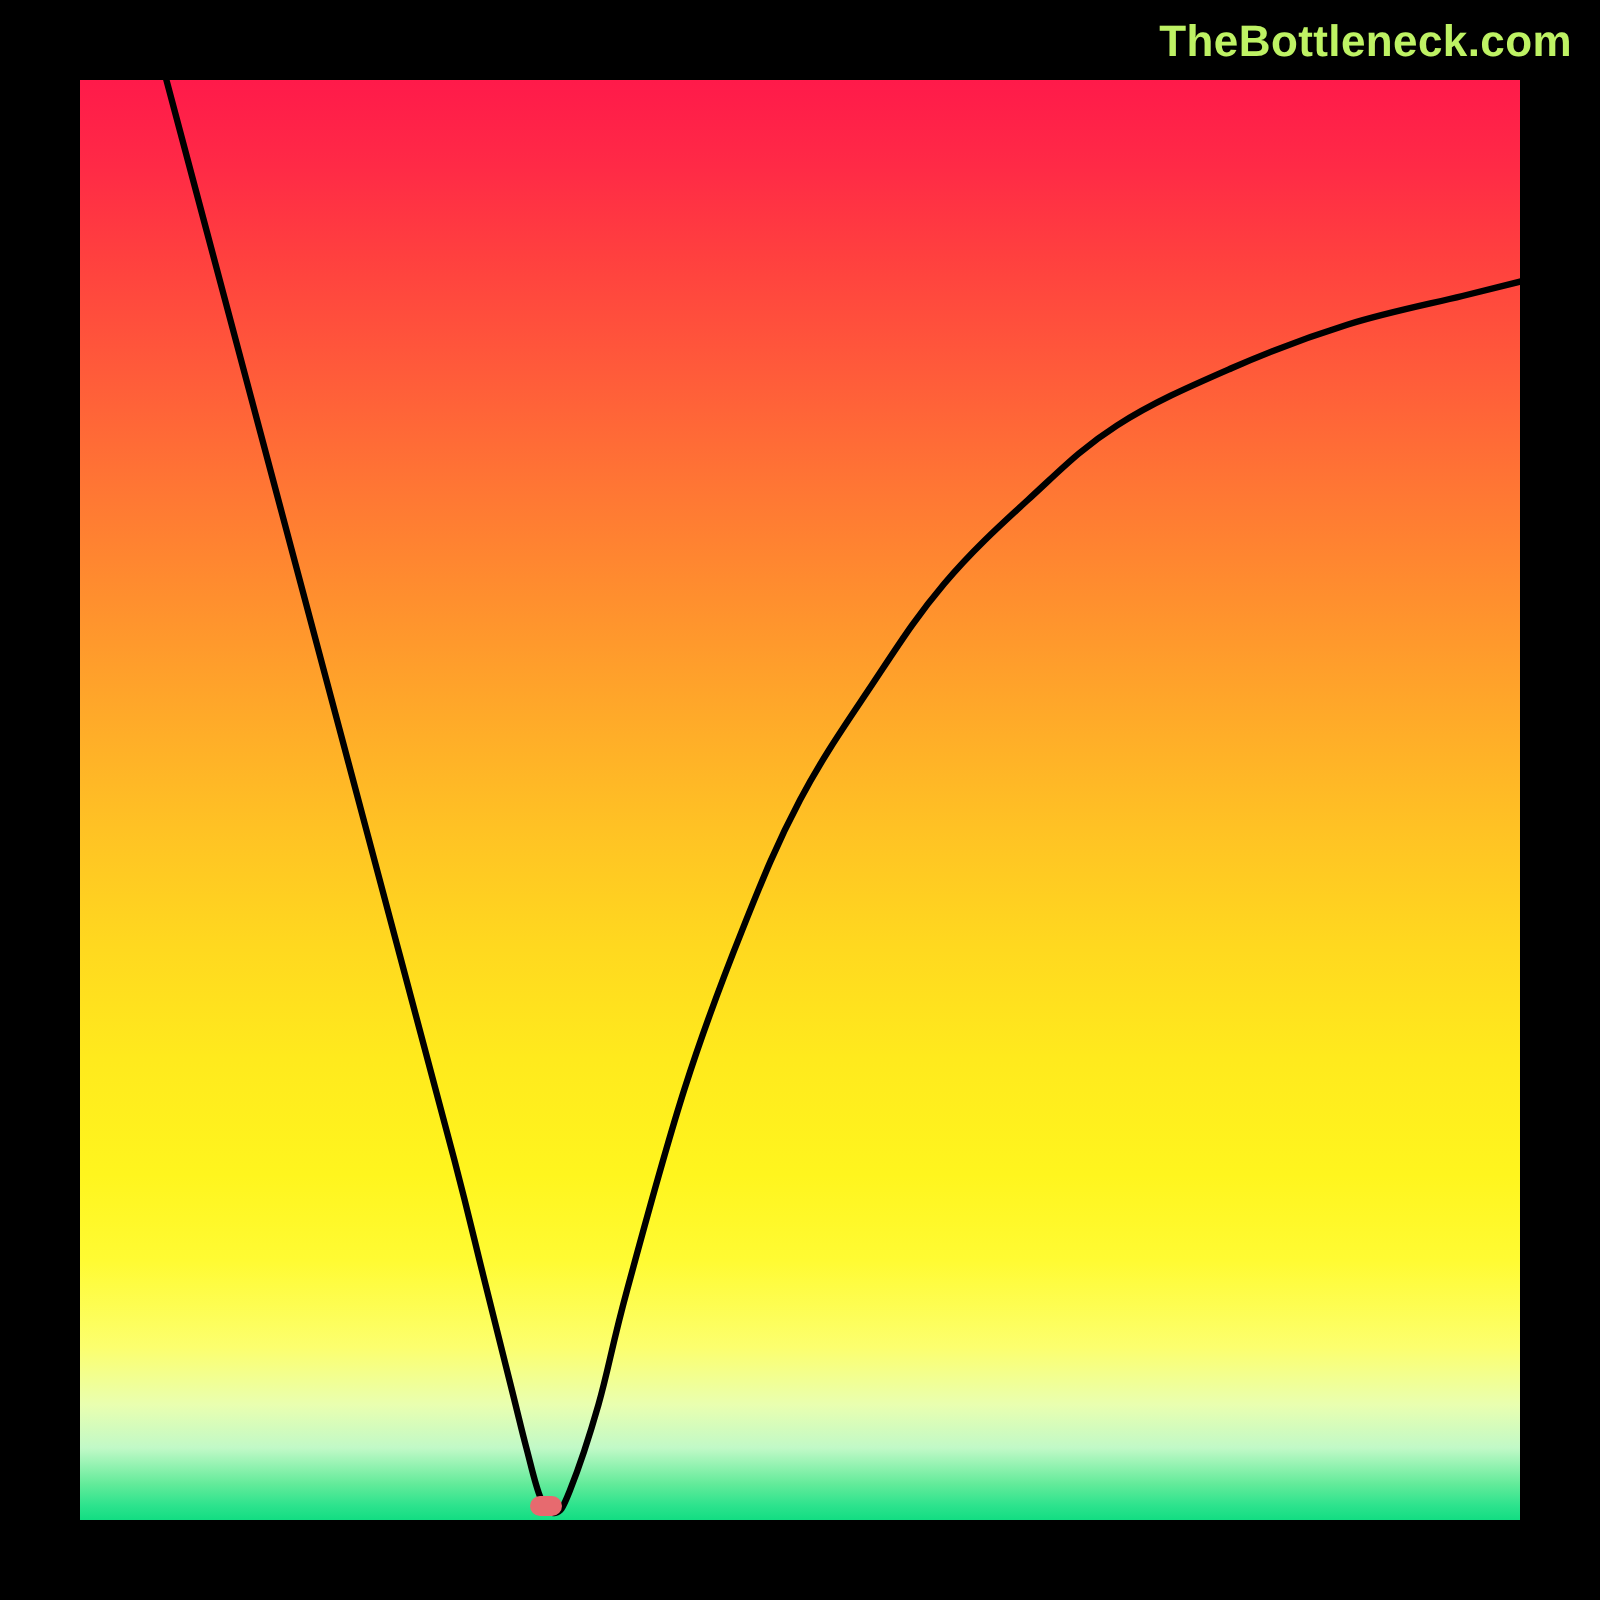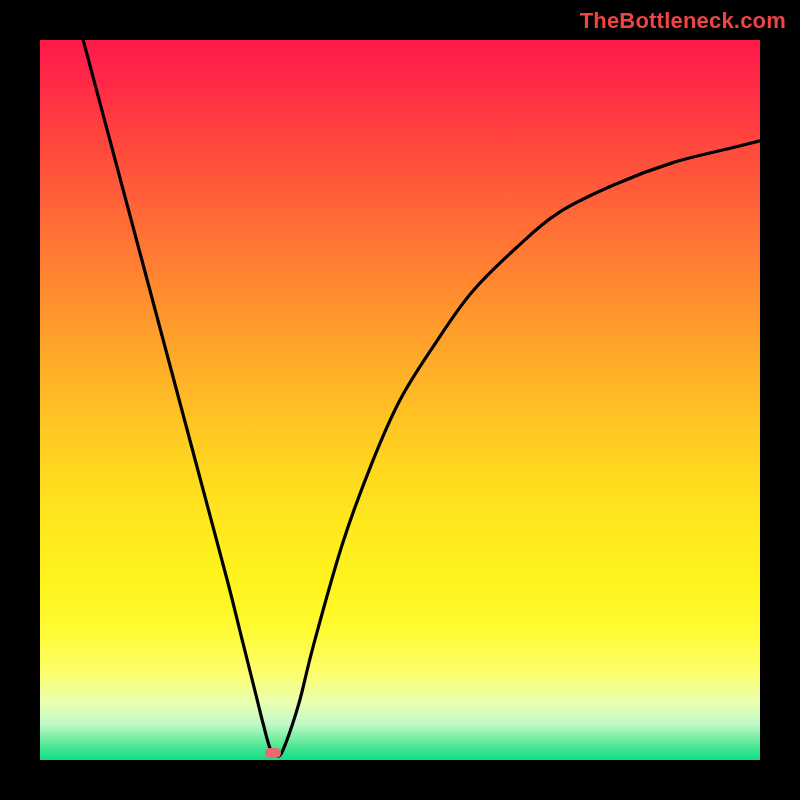--- a/index.html
+++ b/index.html
@@ -42,21 +42,21 @@
       #63eb9a 97.5%,
       #2de38d 99%,
       #12dd82 100%);
   }
   .watermark {
     position: absolute;
     top: 8px;
     right: 14px;
     font-size: 22px;
     font-weight: 600;
-    color: #ef4444;
+    color: #bef264;
     letter-spacing: 0.2px;
     user-select: none;
     margin-left: 20px;
   }
   svg.curve {
     position: absolute;
     left: 0;
     top: 0;
     width: 720px;
     height: 720px;

